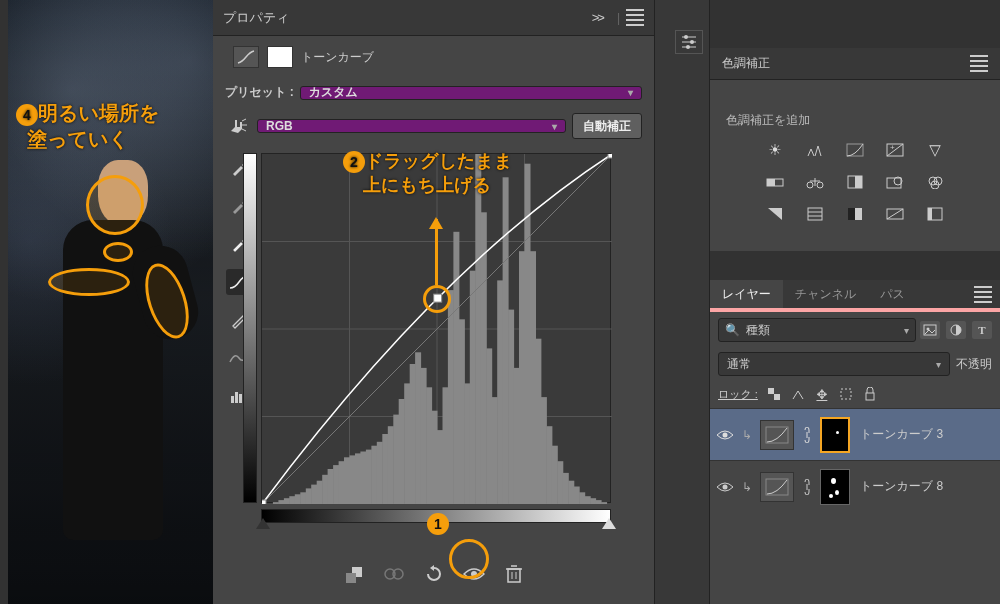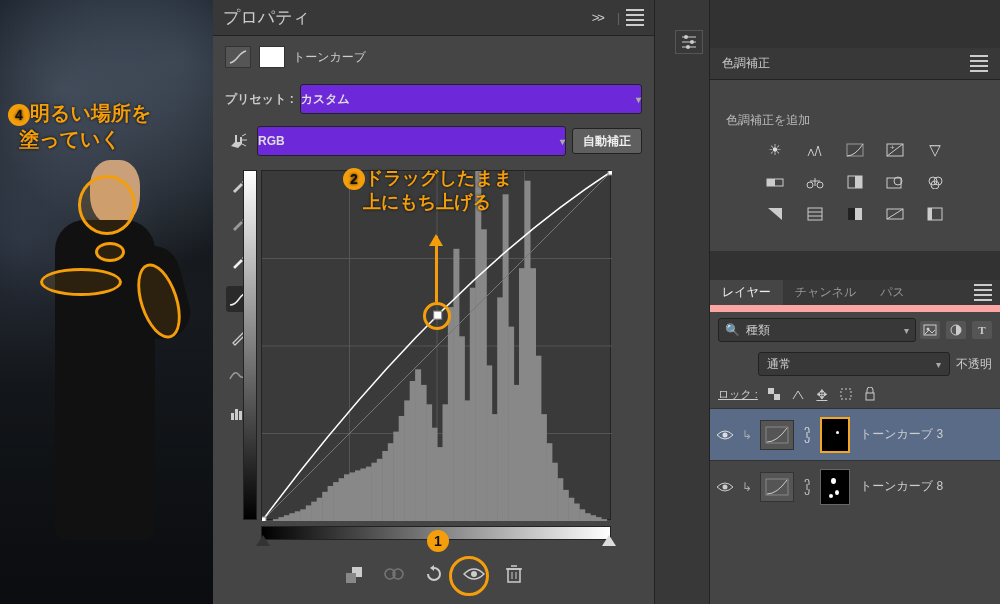--- a/index.html
+++ b/index.html
@@ -1,48 +1,48 @@
 <!DOCTYPE html>
 <html><head>
 <meta charset="utf-8">
 <style>
 * { margin: 0; padding: 0; box-sizing: border-box; font-family: sans-serif; }
 body { background: #323232; color: #ccc; font-size: 12px; width: 1000px; height: 604px; overflow: hidden; position: relative; }
 
 
-.canvas { position: absolute; left: 0; top: 0; width: 213px; height: 604px; background: linear-gradient(180deg, #0d1620, #2a3038 50%, #1a1f26); overflow: hidden; }
+.canvas { position: absolute; left: 8px; top: 0; width: 213px; height: 604px; background: linear-gradient(180deg, #0d1620, #2a3038 50%, #1a1f26); overflow: hidden; }
 .canvas::before { content:""; position:absolute; inset:0; background:
   radial-gradient(circle at 30% 15%, rgba(180,200,230,0.25), transparent 40%),
   radial-gradient(circle at 85% 10%, rgba(200,220,255,0.18), transparent 35%),
   radial-gradient(circle at 10% 40%, rgba(100,120,160,0.2), transparent 35%),
   linear-gradient(180deg, rgba(0,0,0,0.3), rgba(0,0,0,0.6)); }
 .figure { position:absolute; left: 35px; top: 160px; width: 140px; height: 420px; }
 .figure .head { position:absolute; left:55px; top:0; width:50px; height:65px; background:#c9a07a; border-radius: 40% 40% 45% 45%; }
 .figure .hair { position:absolute; left:45px; top:-5px; width:70px; height:75px; background:#1a1510; border-radius: 50% 50% 30% 40%; z-index:-1;}
 .figure .body { position:absolute; left:20px; top:60px; width:100px; height:320px; background:#111; border-radius: 30px 30px 10px 10px; }
 .figure .arm { position:absolute; left:95px; top:85px; width:55px; height:95px; background:#111; border-radius: 30px; transform: rotate(-15deg); }
 .ann-ellipse { position:absolute; border:3px solid #f59e0b; border-radius:50%; background: rgba(245,158,11,0.12); }
 .ann4-text { position:absolute; left:8px; top:100px; color:#f59e0b; font-weight:bold; font-size:20px; text-shadow: 0 0 3px #000; line-height:1.3; }
 .badge { display:inline-flex; width:22px; height:22px; background:#f59e0b; color:#111; border-radius:50%; align-items:center; justify-content:center; font-weight:bold; font-size:14px; }
 
 
 .properties { position:absolute; left:213px; top:0; width:442px; height:604px; background:#454545; border-right:1px solid #222; display:flex; flex-direction:column; }
 .panel-header { height:36px; display:flex; align-items:center; padding:0 10px; background:#383838; border-bottom:1px solid #222; }
-.panel-header .title { flex:1; font-size:17px; }
+.panel-header .title { flex:1; font-size:13px; }
 .panel-header .collapse { font-size:13px; letter-spacing:-2px; margin-right:8px;}
 .hamburger { width:18px; display:flex; flex-direction:column; gap:3px; }
 .hamburger span { height:2px; background:#ccc; }
 
-.adj-title { display:flex; align-items:center; gap:8px; padding:10px 12px; }
+.adj-title { display:flex; align-items:center; gap:8px; padding:10px 12px;margin-left:8px; }
 .icon-box { width:26px; height:22px; background:#555; display:flex; align-items:center; justify-content:center; border:1px solid #333; }
 .mask-box { width:26px; height:22px; background:#fff; border:1px solid #333; }
 
 .row { display:flex; align-items:center; gap:6px; padding:6px 12px;font-weight:bold; }
 .label { font-size:12px; min-width:60px; }
-.select { flex:1; height:30px; background:#6d28d9; border:1px solid #222; color:#ddd; padding:0 0; display:flex; align-items:center; justify-content:space-between; border-radius:3px; }
+.select { flex:1; height:14px; background:#701a75; border:1px solid #222; color:#ddd; padding:0 8px; display:flex; align-items:center; justify-content:space-between; border-radius:3px; }
 .chev { font-size:10px; color:#aaa; }
 .btn { height:26px; padding:0 10px; background:#5f5f5f; border:1px solid #222; color:#eee; display:flex; align-items:center; border-radius:3px; }
 .hand-icon { width:26px; height:22px; display:flex; align-items:center; justify-content:center; font-size:16px;}
 
 .curves-body { display:flex; padding:6px 12px 0 12px; gap:8px; flex:1; position:relative;text-decoration:underline; }
 .tool-col { width:28px; display:flex; flex-direction:column; gap:12px; align-items:center; padding-top:4px; }
 .tool-btn { width:26px; height:26px; display:flex; align-items:center; justify-content:center; color:#ddd; }
 .tool-btn.sel { background:#2a2a2a; border-radius:3px; }
 .curve-area { flex:1; position:relative; }
 .curve-box { width:350px; height:350px; background:#3a3a3a; border:1px solid #232323; position:relative; margin-top:2px; }
@@ -70,29 +70,29 @@
 
 .adjustments { position:absolute; left:710px; top:48px; width:290px; background:#454545; }
 .adjustments .tab { height:32px; background:#383838; display:flex; align-items:center; padding:0 12px; border-bottom:1px solid #222;}
 .adj-grid { padding:10px 14px 16px 14px; }
 .adj-grid .hint { font-size:12px; color:#bbb; margin:22px 0 10px 2px;}
 .adj-row { display:flex; gap:14px; justify-content:center; margin:10px 0;}
 .adj-row .ai { width:26px; height:22px; display:flex; align-items:center; justify-content:center; color:#ddd; font-size:15px; }
 
 
 .layers { position:absolute; left:710px; top:280px; width:290px; height:324px; background:#454545; }
-.tabs { height:32px; background:#383838; display:flex; align-items:center; border-bottom:7px solid #fca5a5; }
+.tabs { height:32px; background:#383838; display:flex; align-items:center; border-bottom:4px solid #fca5a5; }
 .tabs .tab-btn { padding:0 12px; height:100%; display:flex; align-items:center; color:#999;}
 .tabs .tab-btn.active { background:#454545; color:#eee; }
 .layer-toolbar { display:flex; align-items:center; gap:4px; padding:6px 8px; }
 .search-sel { flex:1; height:24px; background:#383838; border:1px solid #222; display:flex; align-items:center; padding:0 6px; gap:6px; border-radius:3px;}
 .filter-icons { display:flex; gap:6px; }
 .filter-icons .fi { width:20px; height:18px; background:#555; border-radius:2px; display:flex; align-items:center; justify-content:center; font-size:11px;}
 .blend-row { display:flex; gap:6px; padding:4px 8px; align-items:center;}
-.blend-sel { flex:1; height:24px; background:#383838; border:1px solid #222; display:flex; align-items:center; justify-content:space-between; padding:0 8px; border-radius:3px;margin-left:40px;}
+.blend-sel { flex:1; height:24px; background:#383838; border:1px solid #222; display:flex; align-items:center; justify-content:space-between; padding:0 8px; border-radius:3px;}
 .lock-row { display:flex; gap:8px; padding:6px 8px; align-items:center; font-size:11px;text-decoration:underline;}
 .lock-row .li { width:16px; height:16px; display:flex; align-items:center; justify-content:center; color:#ccc; font-size:13px;}
 
 .layer-list { }
 .layer-item { display:flex; align-items:center; height:52px; padding:0 6px; gap:6px; border-top:1px solid #333; position:relative;}
 .layer-item.selected { background:#5a6b88; }
 .vis { width:18px; height:18px; display:flex; align-items:center; justify-content:center; }
 .adj-thumb { width:34px; height:30px; background:#555; border:1px solid #333; display:flex; align-items:center; justify-content:center;}
 .link-ic { width:14px; display:flex; align-items:center; justify-content:center;}
 .mask-thumb { width:30px; height:36px; background:#000; border:1px solid #666; position:relative;}

